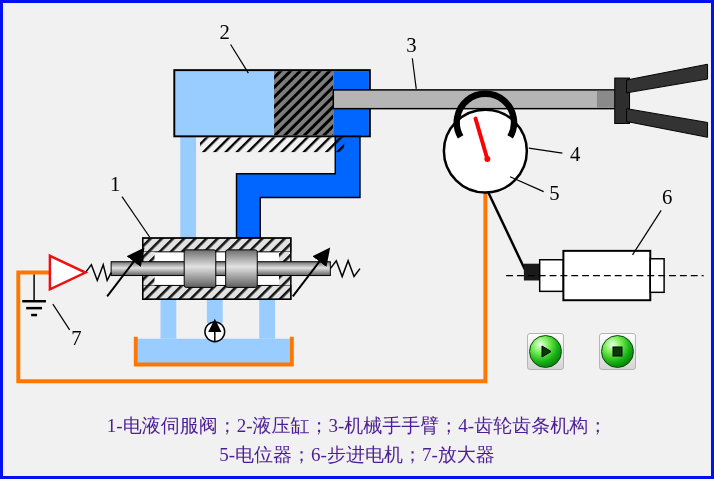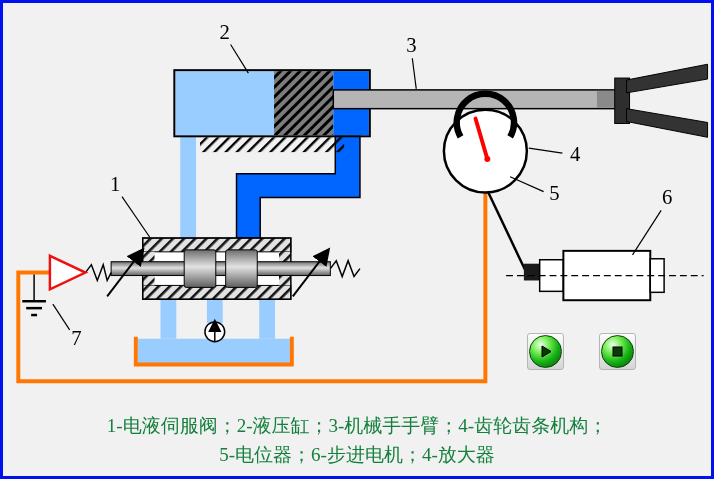--- a/index.html
+++ b/index.html
@@ -6,21 +6,21 @@
   html,body { width:714px; height:479px; background:#fff; }
   body { font-family:"DejaVu Sans", sans-serif; }
   .frame {
     position:relative; width:714px; height:479px;
     border:3px solid #0010f0; background:#f1f1f1; overflow:hidden;
   }
   svg.canvas { position:absolute; left:0; top:0; width:708px; height:473px; display:block; }
   .caption {
     position:absolute; left:0; right:0; top:408px; text-align:center;
     font-family:"Liberation Serif","DejaVu Serif",serif;
-    font-size:19px; line-height:29px; color:#15803d;
+    font-size:19px; line-height:29px; color:#4c1d95;
   }
   .label-num { font-family:"Liberation Serif","DejaVu Serif",serif; font-size:21px; fill:#000; }
   .ctrl-btn {
     position:absolute; width:37px; height:37px; padding:0;
     background:linear-gradient(#fdfdfd,#d5d5d5);
     border:1px solid #b5b5b5; border-radius:3px;
     display:flex; align-items:center; justify-content:center; cursor:pointer;
   }
   .ctrl-btn .orb {
     width:33px; height:33px; border-radius:50%;
@@ -165,16 +165,16 @@
   <button id="stop-btn" class="ctrl-btn">
     <span class="orb">
       <svg width="15" height="15" viewBox="0 0 15 15">
         <rect x="3" y="3" width="9" height="9" fill="#0a3a0a" stroke="#000" stroke-width="1"></rect>
       </svg>
     </span>
   </button>
 
   <div class="caption">
     <div>1-电液伺服阀；2-液压缸；3-机械手手臂；4-齿轮齿条机构；</div>
-    <div>5-电位器；6-步进电机；4-放大器</div>
+    <div>5-电位器；6-步进电机；7-放大器</div>
   </div>
 
 </div>
 
 </body></html>

